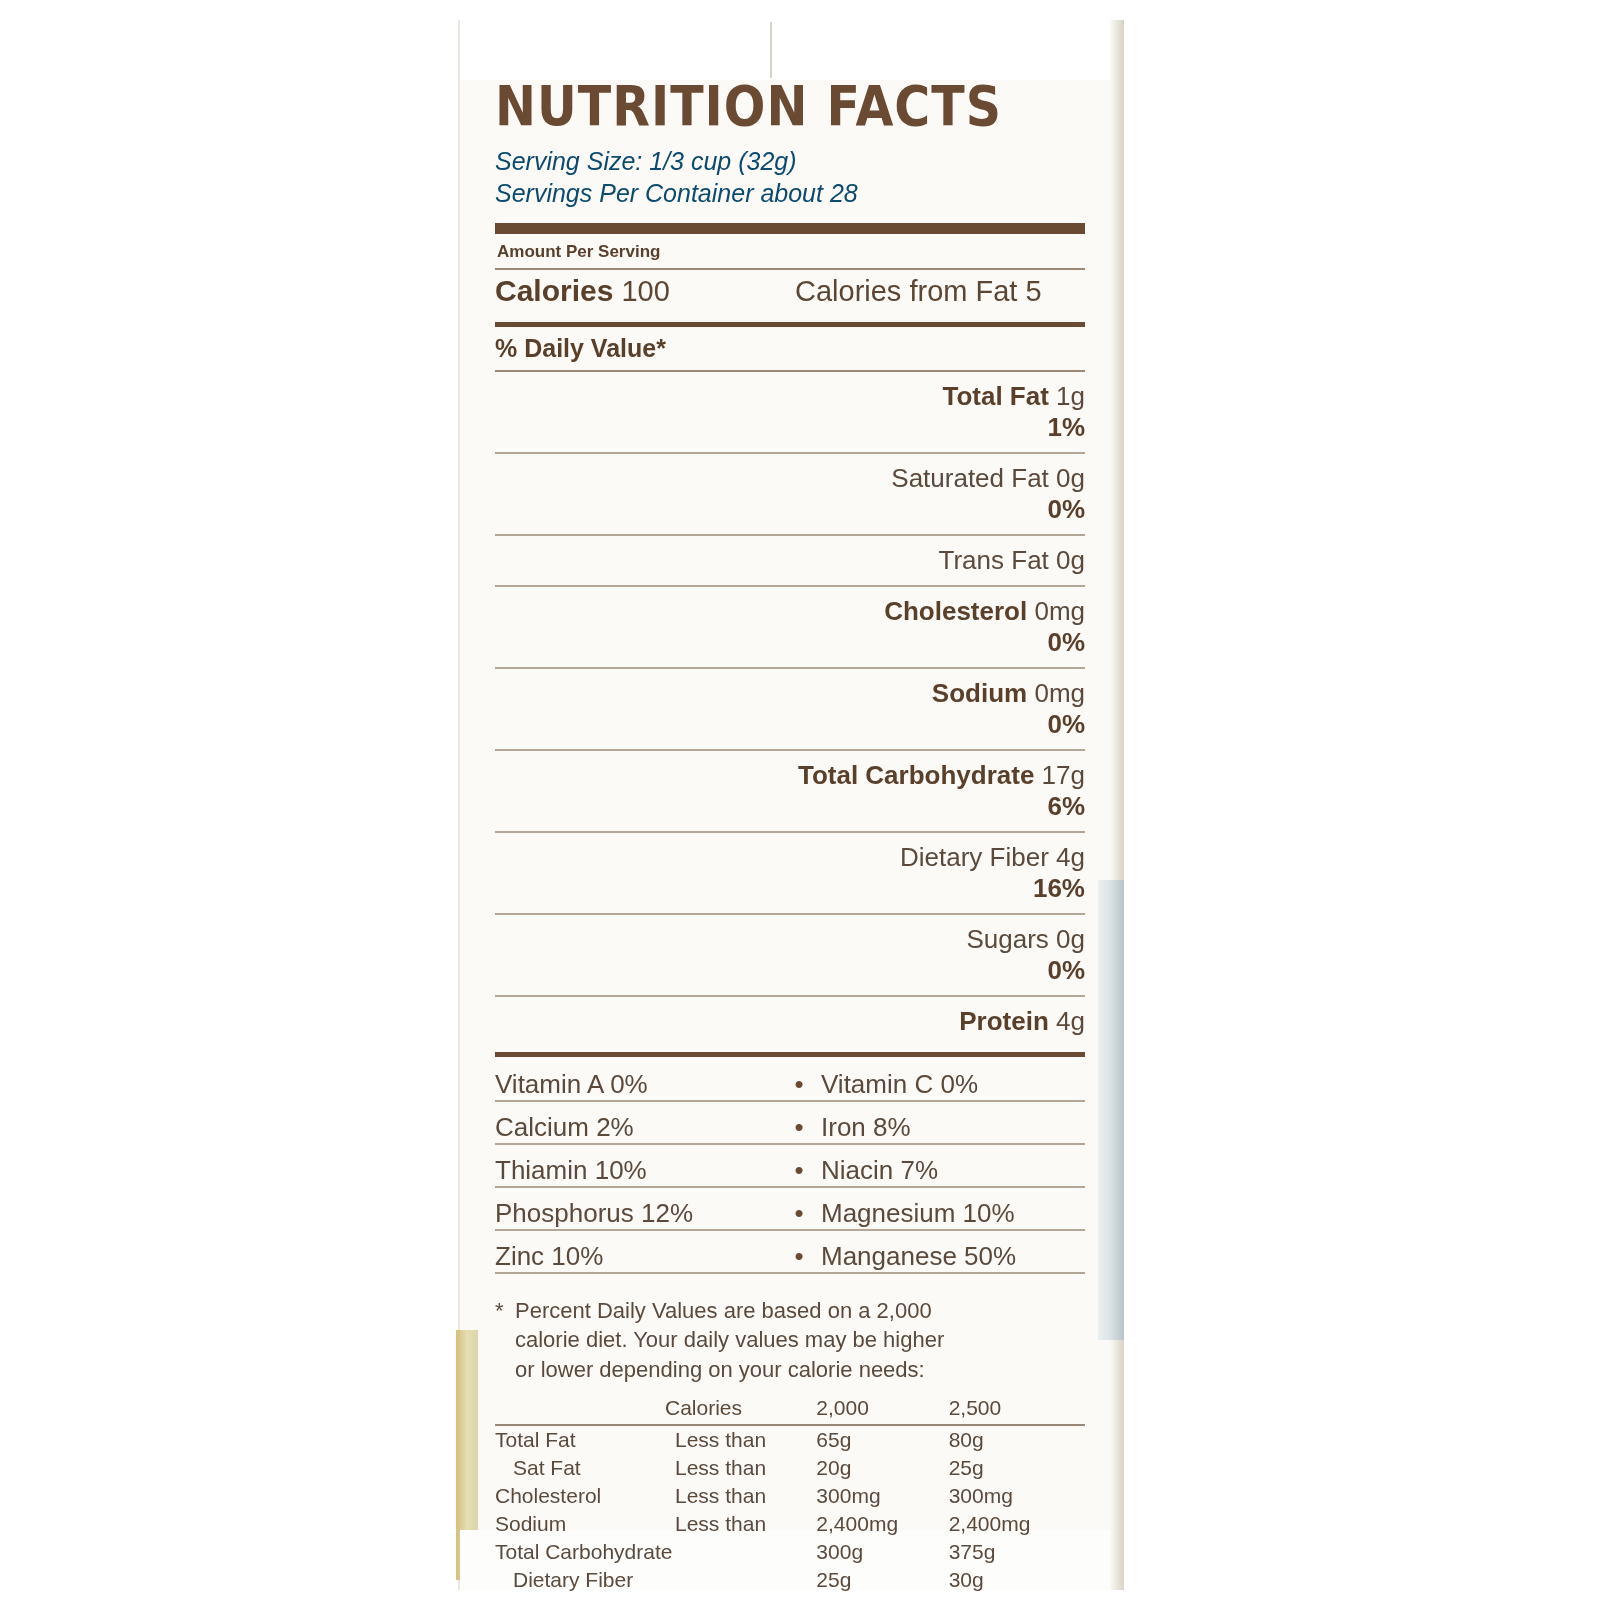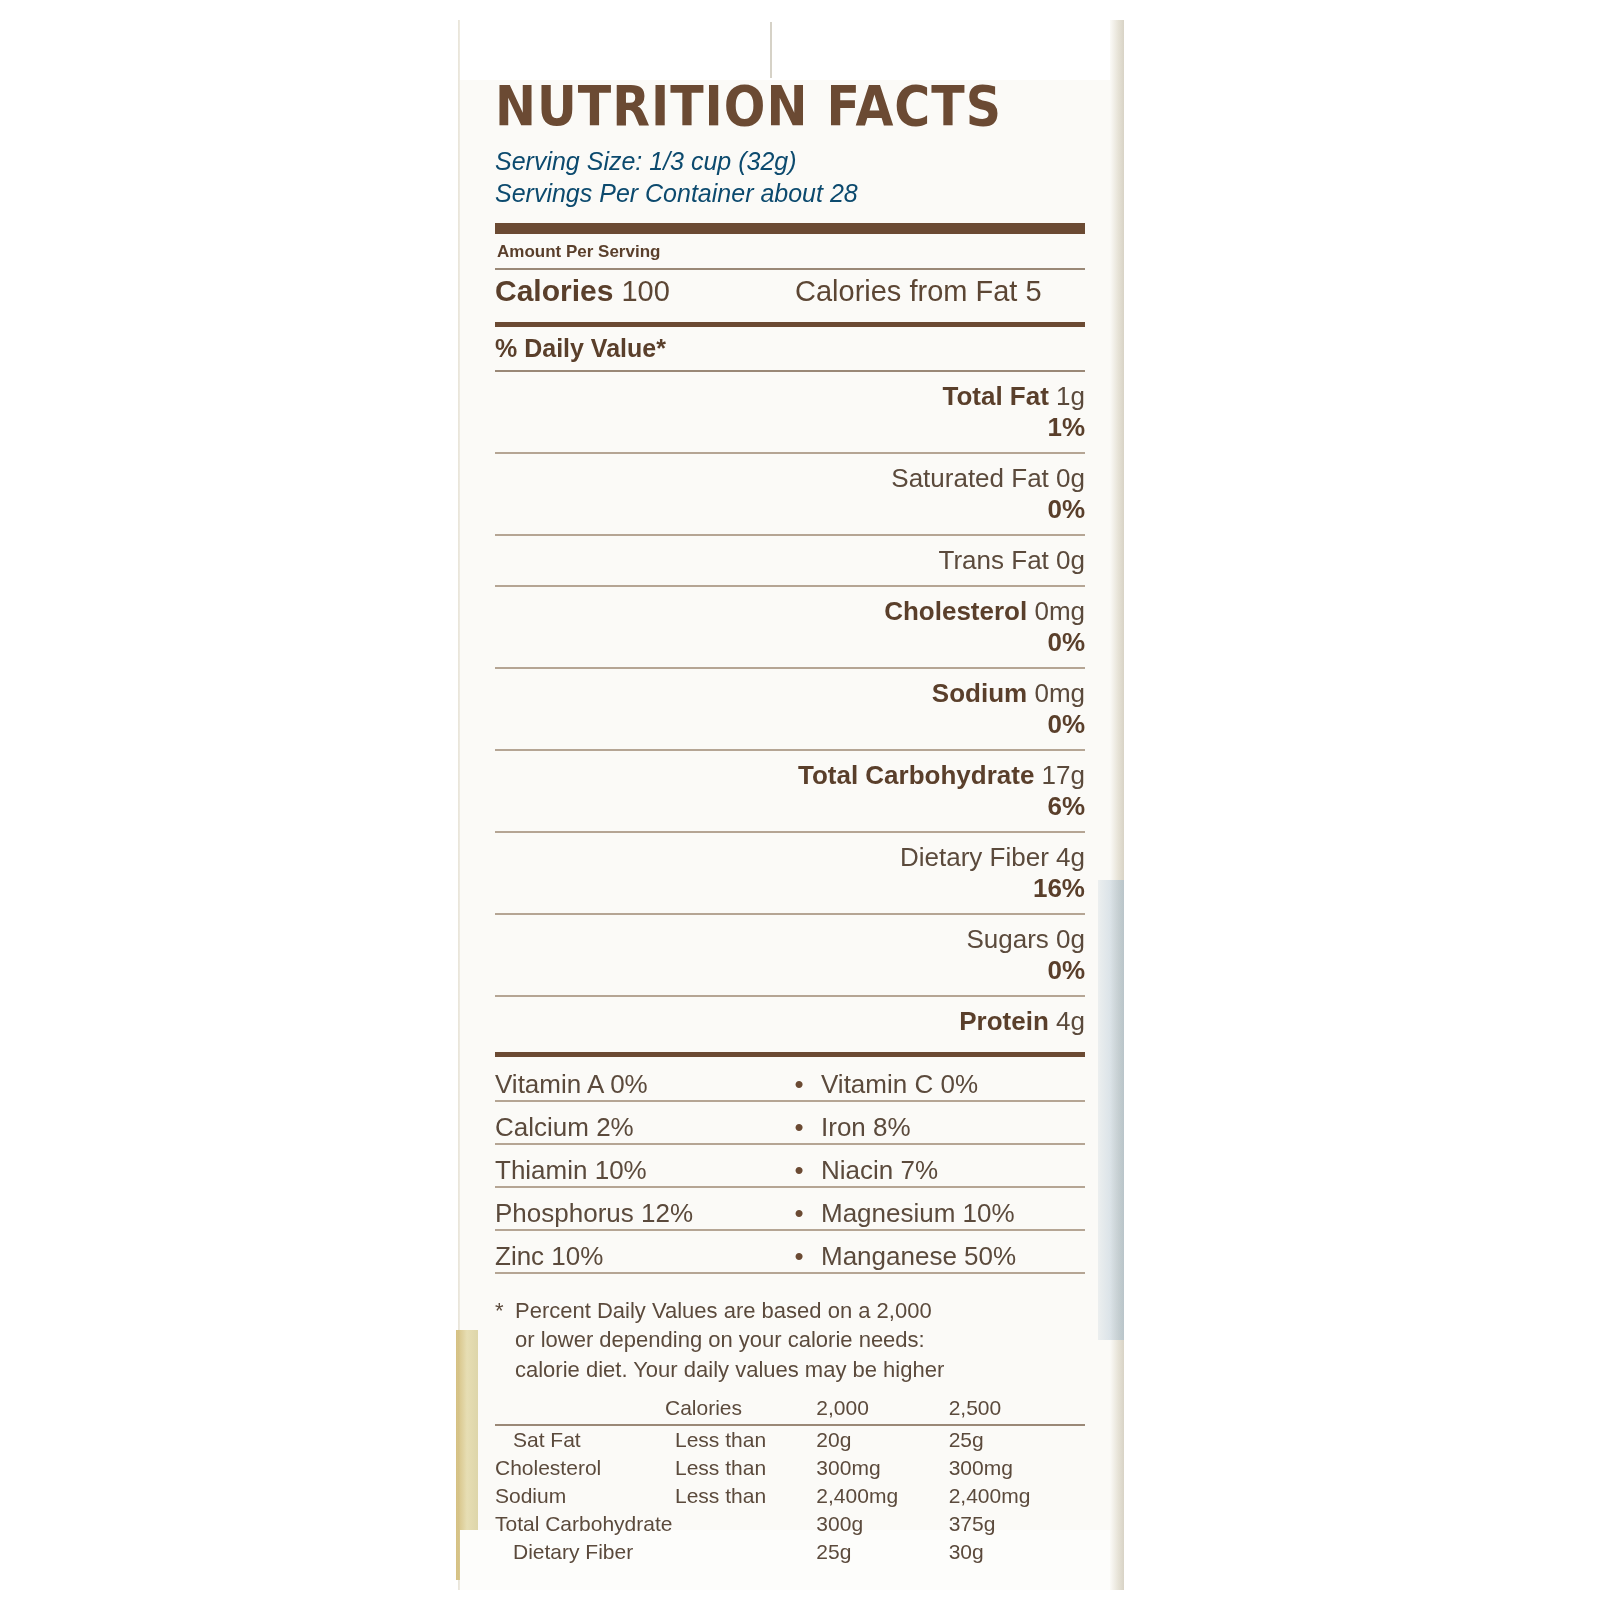--- a/index.html
+++ b/index.html
@@ -383,33 +383,40 @@
         <div class="vit-b">Manganese 50%</div>
       </div>
       <div class="rule-hair"></div>
     </div>
 
     <div class="foot">
       <div class="star">
         <div class="s">*</div>
         <div>Percent Daily Values are based on a 2,000</div>
       </div>
+      <div style="padding-left:20px">calorie diet. Your daily values may be higher</div>
       <div style="padding-left:20px">or lower depending on your calorie needs:</div>
-      <div style="padding-left:20px">calorie diet. Your daily values may be higher</div>
     </div>
 
     <table class="dvtable">
       <tbody>
           <tr class="hdr-line">
         <td class="c-cal">Calories</td>
         <td class="col-2000">2,000</td>
         <td class="col-2500">2,500</td>
       </tr>
       <tr>
         <td>
+          <span style="display:inline-block;width:180px">Total Fat</span><span>Less than</span>
+        </td>
+        <td>65g</td>
+        <td>80g</td>
+      </tr>
+      <tr>
+        <td>
           <span class="sub" style="display:inline-block;width:180px;box-sizing:border-box">Sat Fat</span><span>Less than</span>
         </td>
         <td>20g</td>
         <td>25g</td>
       </tr>
       <tr>
         <td>
           <span style="display:inline-block;width:180px">Cholesterol</span><span>Less than</span>
         </td>
         <td>300mg</td>

